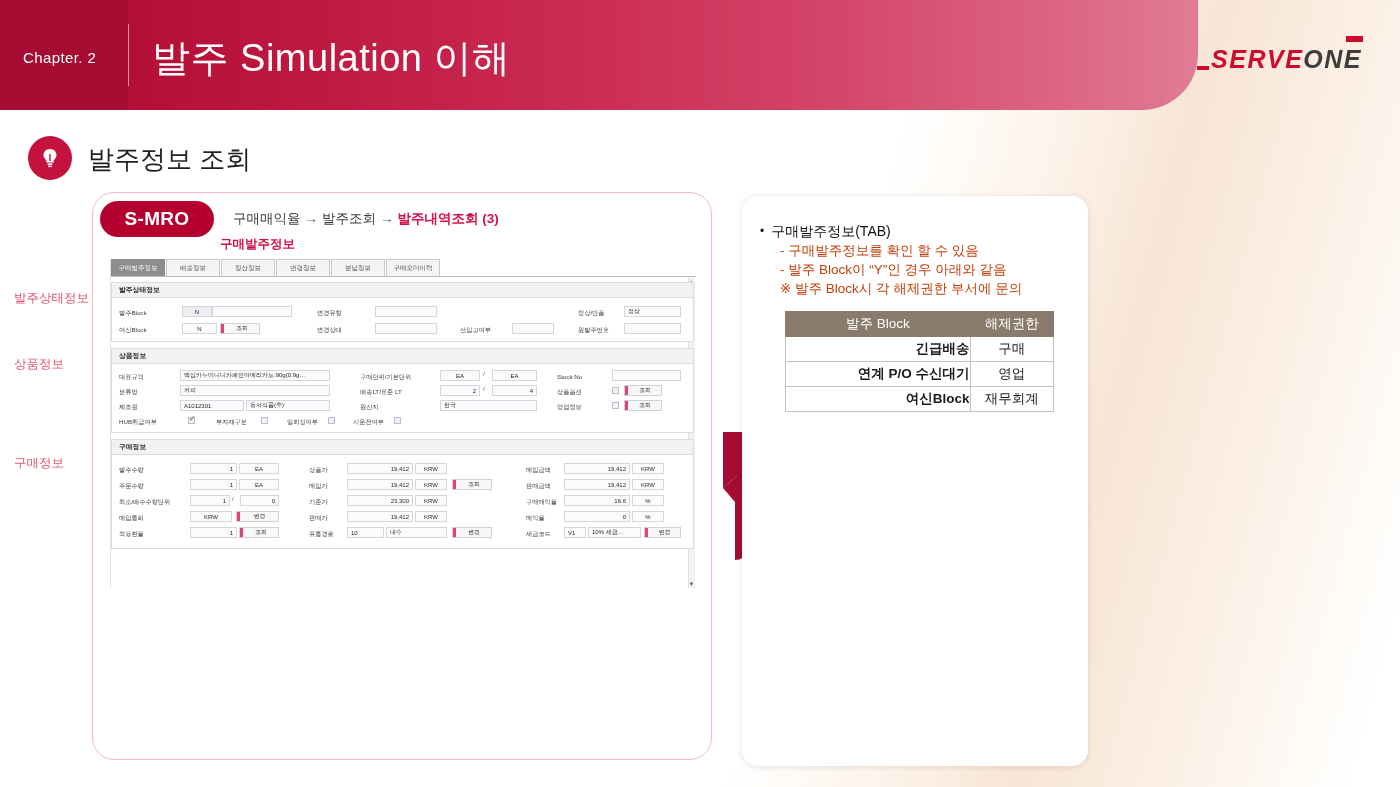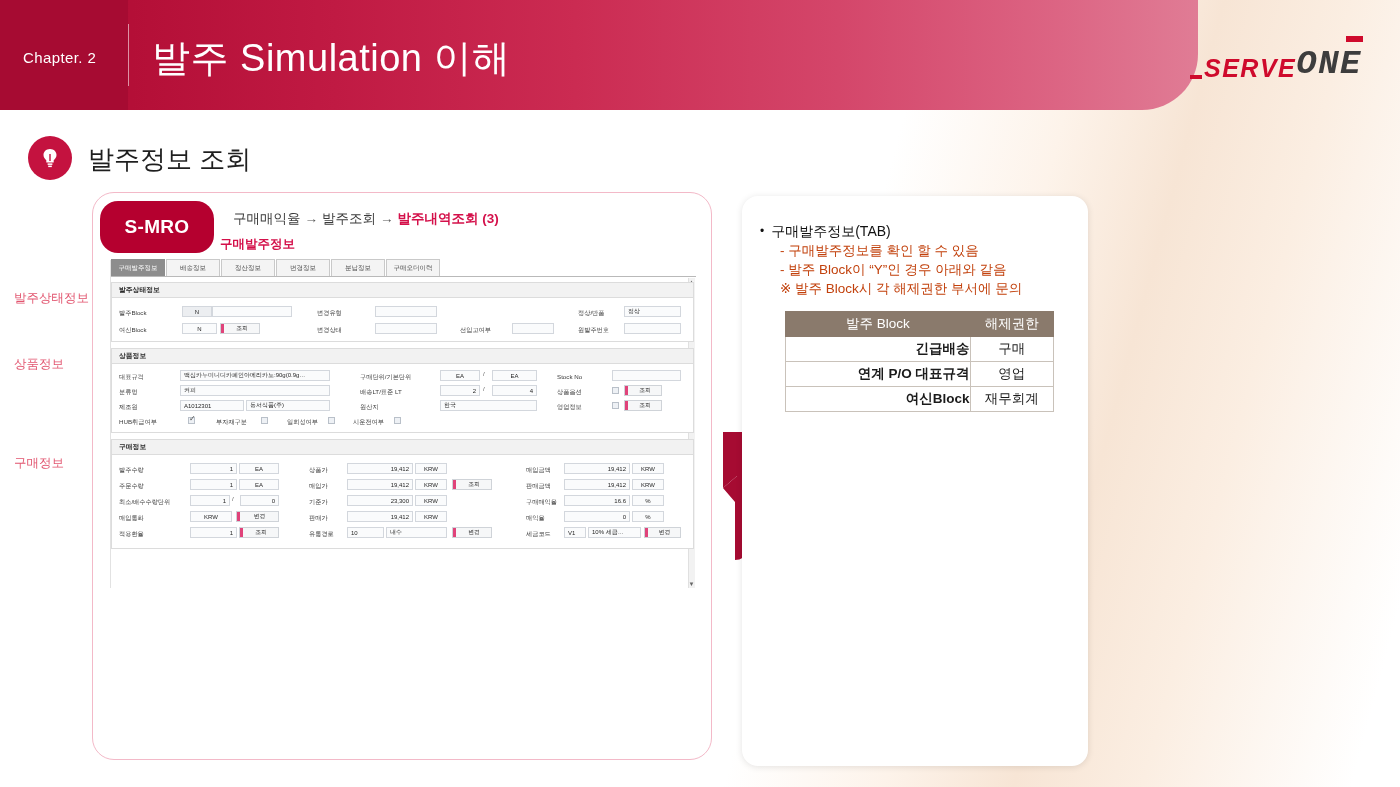--- a/index.html
+++ b/index.html
@@ -52,22 +52,22 @@
   }
   .logo .dash {
     display: inline-block; width: 12px; height: 4px;
     background: #cf0a2c; margin-right: 2px; margin-bottom: 4px;
   }
   .logo .serve {
     color: #cf0a2c; font-size: 25px; font-weight: bold;
     letter-spacing: 1.5px; font-style: italic;
   }
   .logo .one {
-    color: #3d3d3d; font-size: 34px; font-weight: bold;
-    letter-spacing: 1.5px; font-style: italic; font-family: Liberation Mono, monospace;
+    color: #3d3d3d; font-size: 25px; font-weight: bold;
+    letter-spacing: 1.5px; font-style: italic;
   }
   .logo .topbar {
     position: absolute; right: -1px; top: -9px;
     width: 17px; height: 6px; background: #cf0a2c;
   }
 
   
   .bulb-badge {
     position: absolute; left: 28px; top: 136px;
     width: 44px; height: 44px; border-radius: 50%;
@@ -83,21 +83,21 @@
   
   .left-card {
     position: absolute; left: 92px; top: 192px;
     width: 620px; height: 568px;
     background: #ffffff;
     border: 1.4px solid #f3b9c8;
     border-radius: 22px;
   }
   .smro-pill {
     position: absolute; left: 7px; top: 8px;
-    width: 114px; height: 52px; border-radius: 18px;
+    width: 114px; height: 36px; border-radius: 18px;
     background: #b5002f;
     display: flex; align-items: center; justify-content: center;
   }
   .smro-pill span {
     color: #fff; font-size: 19px; font-weight: bold; letter-spacing: .3px;
   }
   .breadcrumb {
     position: absolute; left: 140px; top: 17px;
     font-size: 13.5px; color: #3b3b3b; white-space: nowrap;
   }
@@ -466,21 +466,21 @@
           <th>발주 Block</th>
           <th class="sep">해제권한</th>
         </tr>
       </thead>
       <tbody>
         <tr>
           <td class="l">긴급배송</td>
           <td class="c">구매</td>
         </tr>
         <tr>
-          <td class="l">연계 P/O 대표규격</td>
+          <td class="l">연계 P/O 수신대기</td>
           <td class="c">영업</td>
         </tr>
         <tr>
           <td class="l">여신Block</td>
           <td class="c">재무회계</td>
         </tr>
       </tbody>
     </table>
   </div>
 

